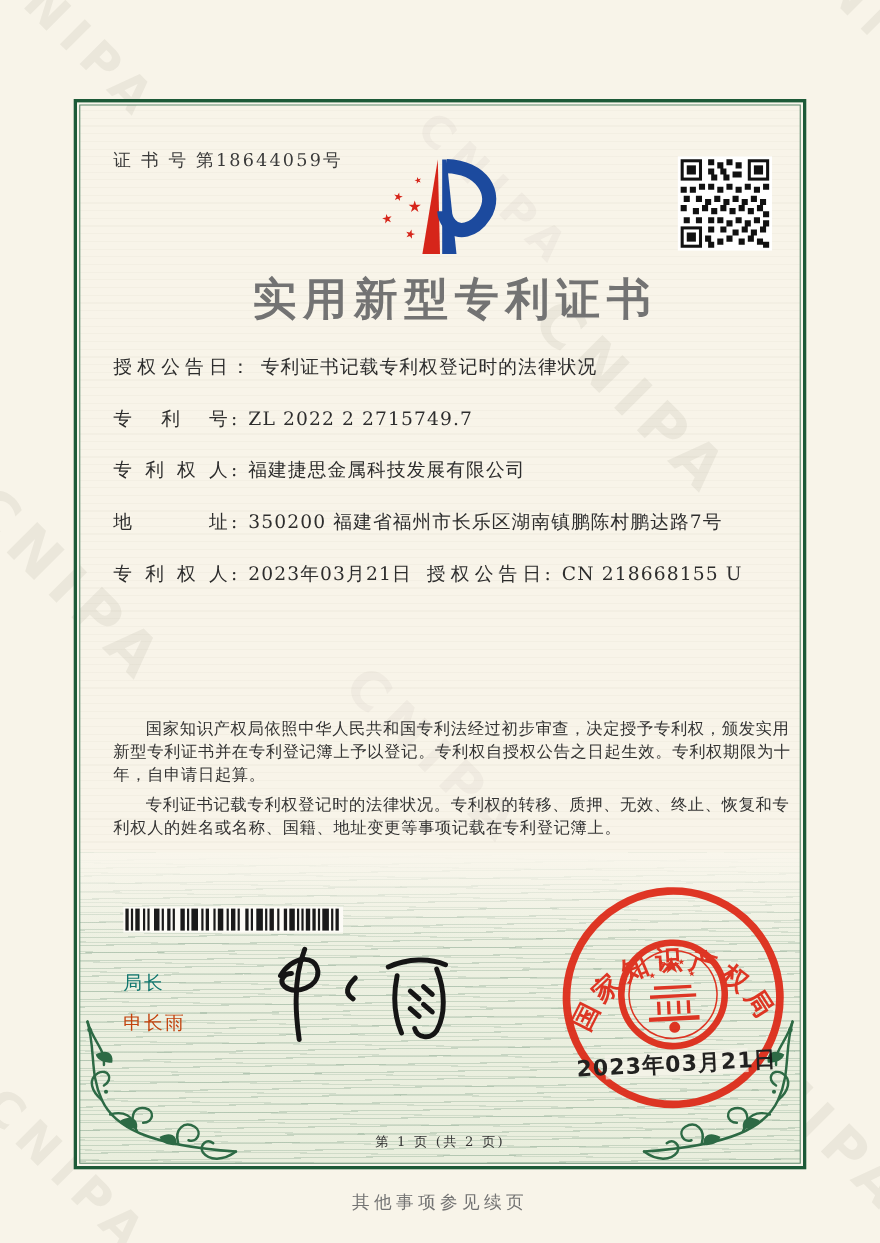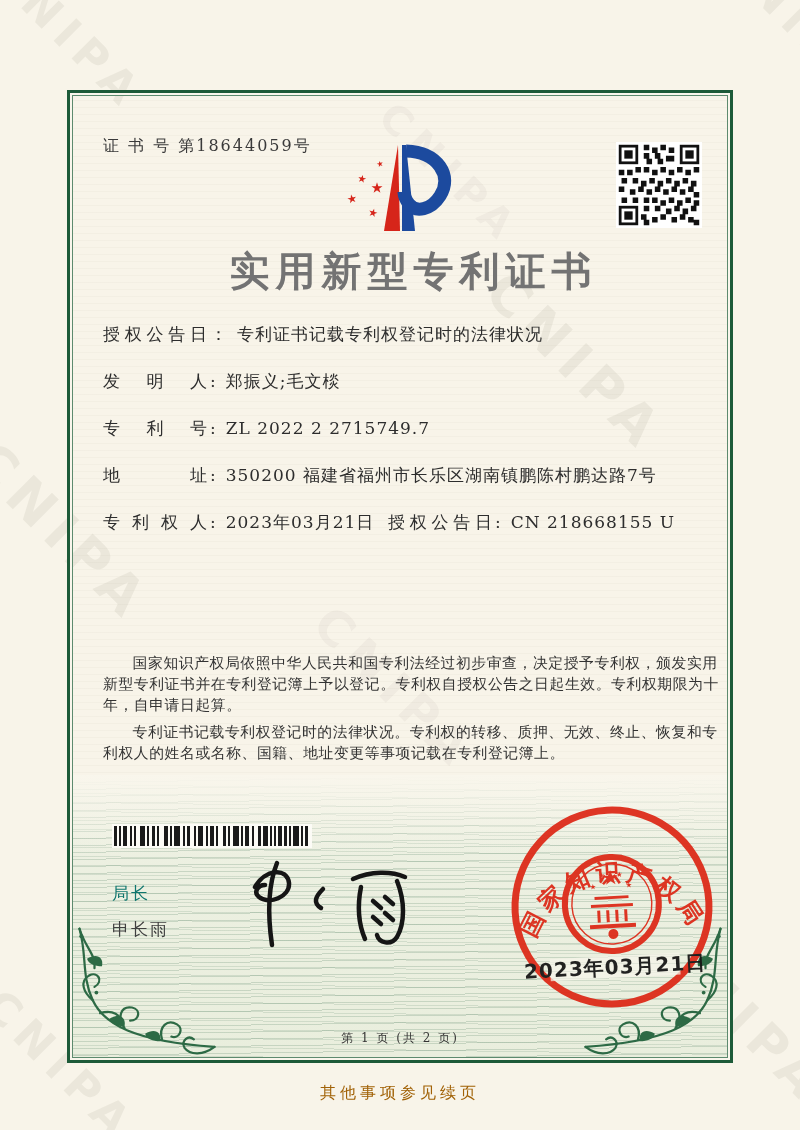--- a/index.html
+++ b/index.html
@@ -54,30 +54,30 @@
     position:absolute; left:103px; top:652px; width:618px; z-index:3;
     font-size:14.8px; line-height:21px; letter-spacing:0.6px; color:#333;
   }
   .body-text p{margin:0; text-indent:2em;}
   .body-text p + p{margin-top:6px;}
   
   .barcode{position:absolute; left:112px; top:824px; z-index:3;}
   .sign-title{position:absolute; left:112px; top:882px; font-size:17px; letter-spacing:2px; z-index:3;
     font-family:"DejaVu Sans","Liberation Sans",sans-serif; color:#0f766e;}
   .sign-name{position:absolute; left:112px; top:918px; font-size:17px; letter-spacing:2px; z-index:3;
-    font-family:"DejaVu Sans","Liberation Sans",sans-serif; color:#404040;}
+    font-family:"DejaVu Sans","Liberation Sans",sans-serif; color:#c2410c;}
   .signature{position:absolute; left:225px; top:845px; z-index:3;}
   .seal{position:absolute; left:505px; top:800px; z-index:3;}
   .flourish{position:absolute; z-index:2;}
   .fl-left{left:72px; top:925px;}
   .fl-right{left:578px; top:925px; transform:scaleX(-1);}
   .page-num{position:absolute; left:70px; top:1030px; width:660px; text-align:center;
     font-size:12px; letter-spacing:2px; color:#333; z-index:3;}
   .continuation{position:absolute; left:0; top:1083px; width:800px; text-align:center;
-    font-size:16px; letter-spacing:4px; color:#a16207; z-index:3;}
+    font-size:16px; letter-spacing:4px; color:#737373; z-index:3;}
 </style>
 </head>
 <body>
 
 <div class="page">
 
   <div class="wm" style="left:-28px; top:8px; font-size:44px;">CNIPA</div>
   <div class="wm" style="left:700px; top:-6px; font-size:44px;">CNIPA</div>
   <div class="wm" style="left:360px; top:150px; font-size:40px; color:rgba(90,85,70,0.05);">CNIPA</div>
   <div class="wm" style="left:462px; top:330px; font-size:54px;">CNIPA</div>
@@ -130,24 +130,24 @@
     </g>
   </svg>
 
   <div class="title">实用新型专利证书</div>
 
   <div class="fields">
     <div class="row">
       <span class="lbl">授权公告日</span><span class="col">：</span><span class="val">专利证书记载专利权登记时的法律状况</span>
     </div>
     <div class="row">
-      <span class="lbl">发明人</span><span class="col">:</span><span class="val">郑振义;毛文棪</span>
-    </div>
-    <div class="row">
       <span class="lbl">专利号</span><span class="col">:</span><span class="val">ZL 2022 2 2715749.7</span>
+    </div>
+    <div class="row">
+      <span class="lbl">专利权人</span><span class="col">:</span><span class="val">福建捷思金属科技发展有限公司</span>
     </div>
     <div class="row">
       <span class="lbl">地址</span><span class="col">:</span><span class="val">350200 福建省福州市长乐区湖南镇鹏陈村鹏达路7号</span>
     </div>
     <div class="row">
       <span class="lbl">专利权人</span><span class="col">:</span><span class="val">2023年03月21日</span>
       <span class="pair2">
         <span class="lbl">授权公告日</span><span class="col">:</span><span class="val">CN 218668155 U</span>
       </span>
     </div>

